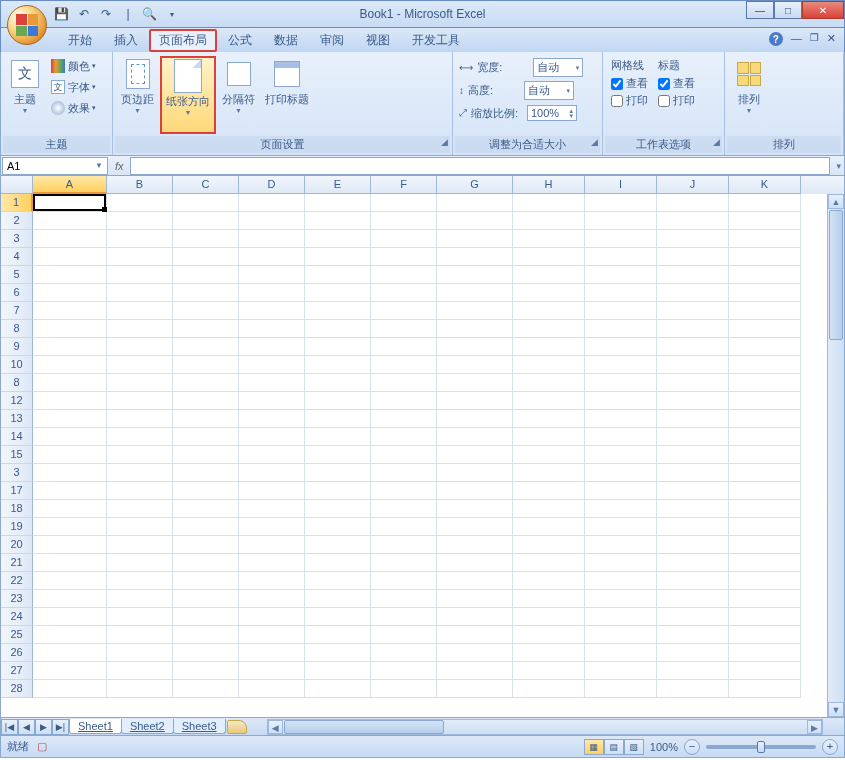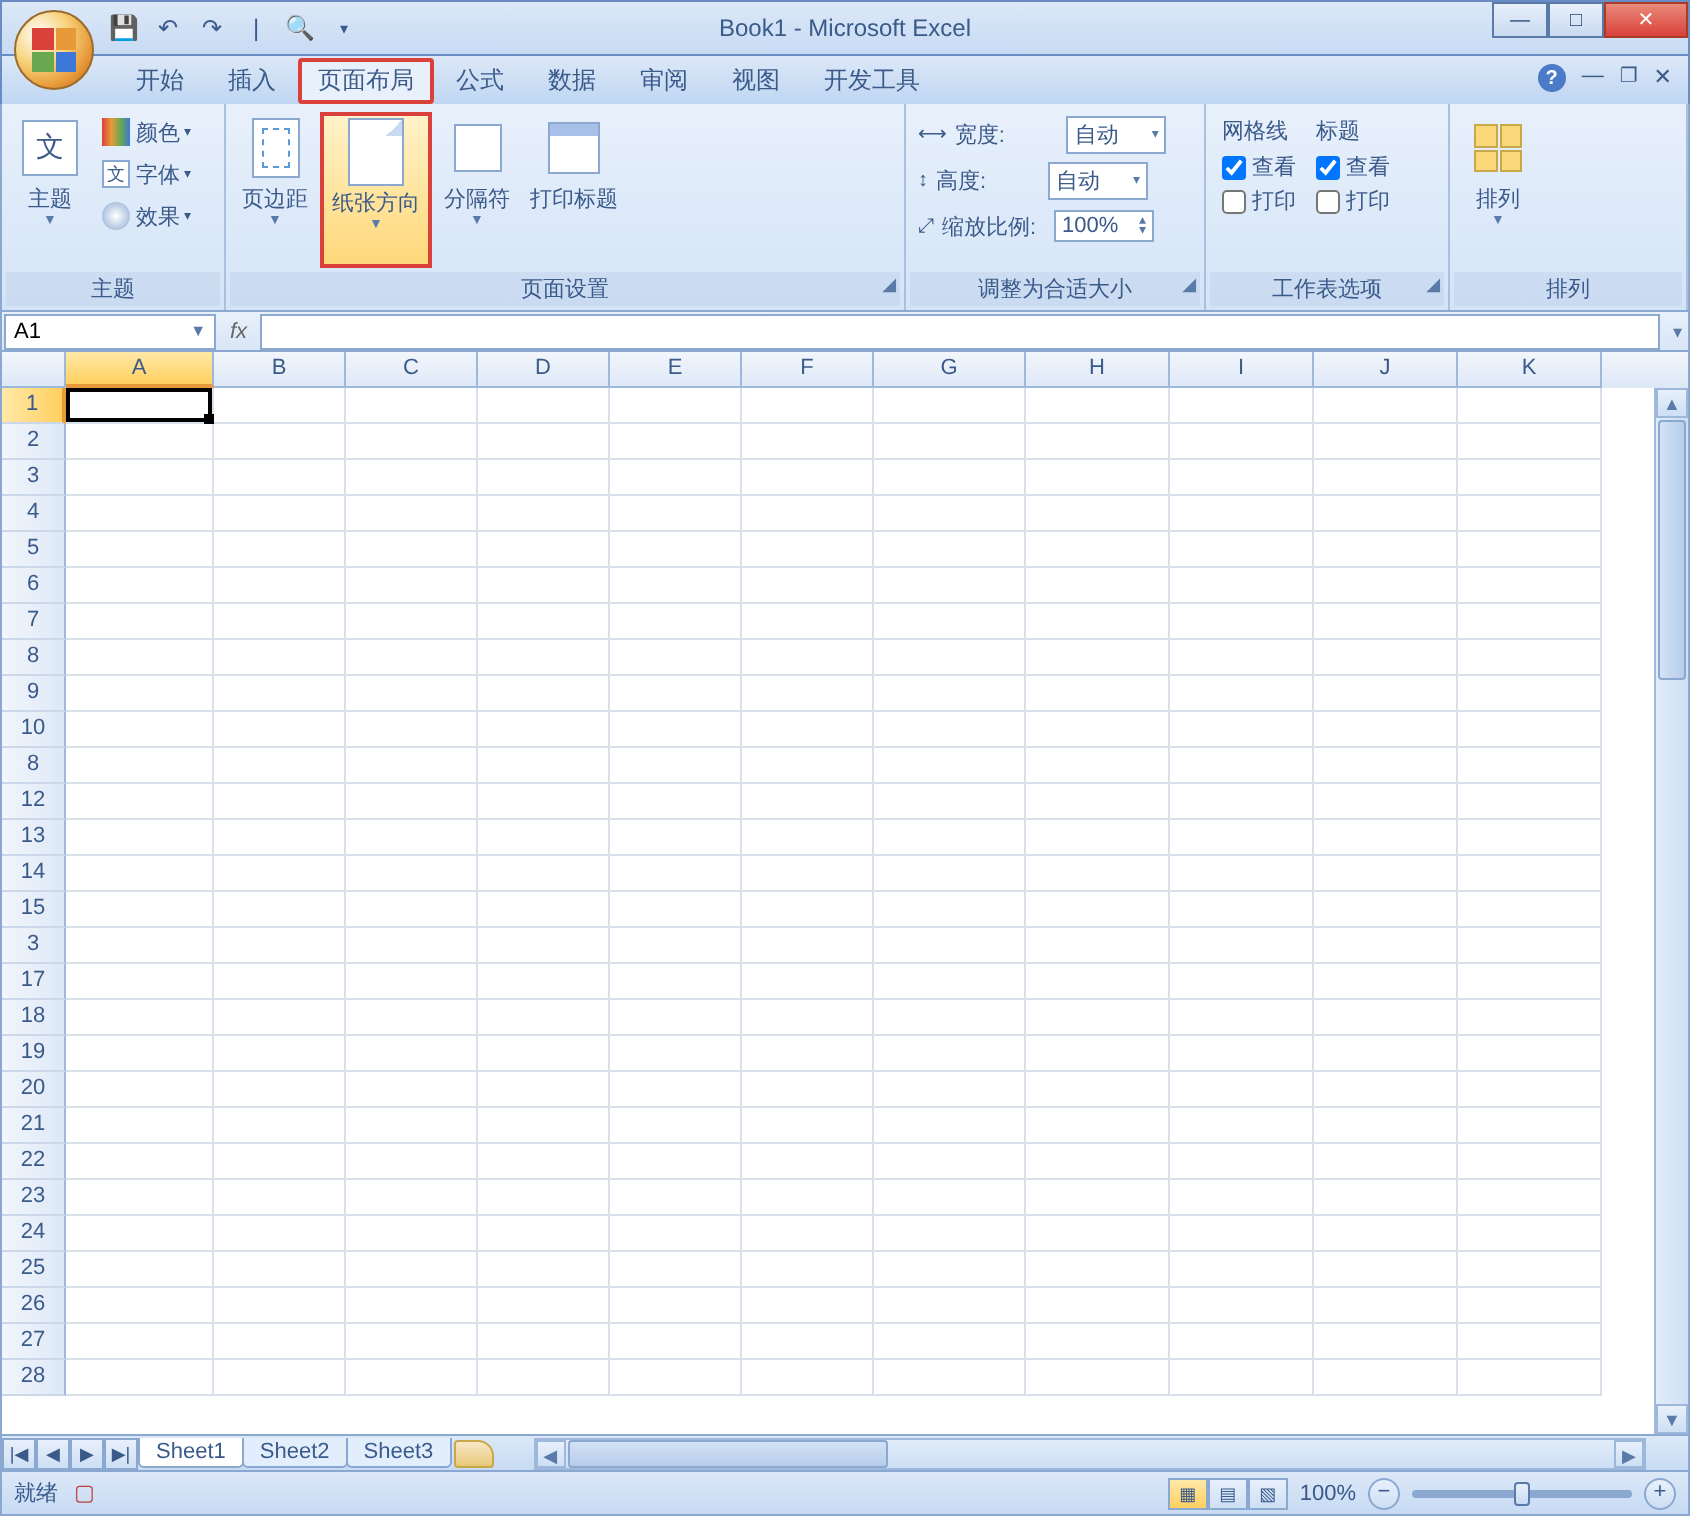--- a/index.html
+++ b/index.html
@@ -87,21 +87,21 @@
 .active-cell::after { content:""; position:absolute; right:-3px; bottom:-3px; width:5px; height:5px; background:#000; }
 .vscroll { width: 17px; background: linear-gradient(90deg,#e2ecf9,#cddff4); border-left: 1px solid #9db8da; position: relative; }
 .vscroll .thumb { position: absolute; top: 16px; left: 1px; right: 1px; height: 130px; background: linear-gradient(90deg,#d4e2f5,#b6cdeb); border: 1px solid #8aa8d0; border-radius: 2px; }
 .vscroll .arr { position:absolute; left:0; right:0; height:15px; text-align:center; font-size:9px; color:#5a7aaa; line-height:15px; background:linear-gradient(#e8f0fb,#cddff4); border:1px solid #9db8da; }
 .vscroll .arr.up{top:0}.vscroll .arr.dn{bottom:0}
 
 
 .sheet-row { height: 18px; background: linear-gradient(#dce8f7,#c7dbf4); border-top: 1px solid #8aa8d0; display: flex; align-items: center; font-size: 11px; }
 .nav-btns { display: flex; }
 .nav-btn { width: 17px; height: 16px; border: 1px solid #8aa8d0; background: linear-gradient(#e8f0fb,#cddff4); text-align:center; font-size:9px; line-height:14px; color:#3a5a8a; }
-.sheet-tab { padding: 1px 8px; border: 1px solid #8aa8d0; border-top: none; background: #e3eefc; color: #3a5a8a; margin-right: -1px; border-radius: 0 0 3px 3px; }
+.sheet-tab { padding: 1px 8px; border: 1px solid #8aa8d0; border-top: none; background: #e3eefc; color: #3a5a8a; margin-right: -1px; border-radius: 0 0 3px 3px; text-decoration: underline; }
 .sheet-tab.active { background: #fff; font-weight: normal; }
 .new-sheet { width: 20px; height: 14px; margin-left: 2px; background: linear-gradient(#f8e8c8,#e8c878); border: 1px solid #c8a848; border-radius: 2px 8px 2px 2px; }
 .hscroll { flex: 1; margin: 0 4px 0 20px; height: 16px; background: linear-gradient(#e2ecf9,#cddff4); border: 1px solid #9db8da; position: relative; }
 .hscroll .arr { position:absolute; top:0; bottom:0; width:15px; text-align:center; font-size:9px; color:#5a7aaa; line-height:14px; background:linear-gradient(#e8f0fb,#cddff4); border:1px solid #9db8da; }
 .hscroll .arr.l{left:0}.hscroll .arr.r{right:0}
 .hscroll .thumb { position:absolute; left:16px; top:0; bottom:0; width:160px; background:linear-gradient(#d4e2f5,#b6cdeb); border:1px solid #8aa8d0; border-radius:2px; }
 
 
 .status { height: 22px; background: linear-gradient(#dce8f7,#c7dbf4); border: 1px solid #8aa8d0; border-top: none; display: flex; align-items: center; font-size: 11px; color: #3a5a8a; padding: 0 6px; justify-content: space-between; }
 .status-right { display: flex; align-items: center; gap: 6px; }

